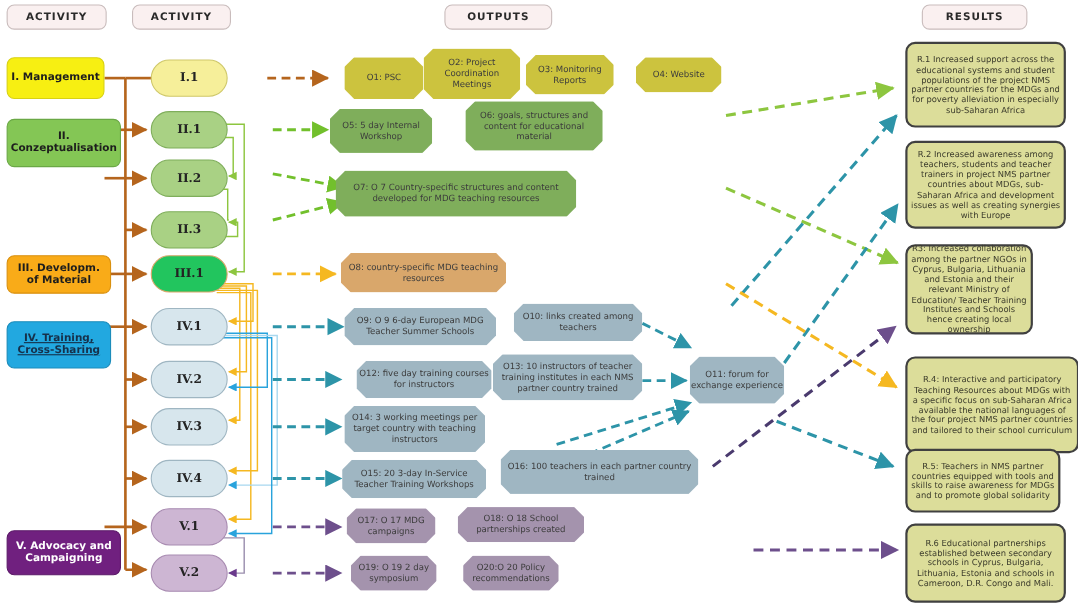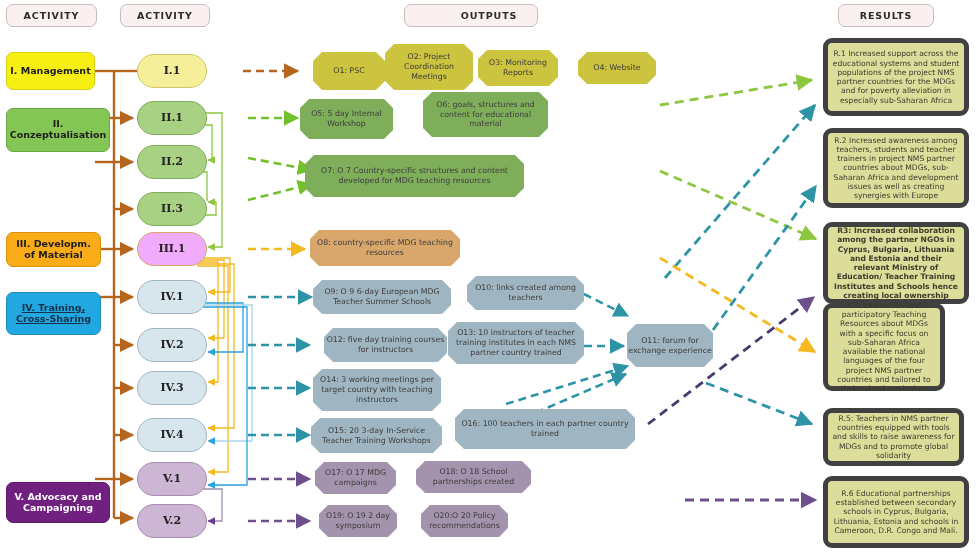--- a/index.html
+++ b/index.html
@@ -27,40 +27,40 @@
   .comp.c3{background:#f9ab18;border-color:#d9900f;}
   .comp.c4{background:#22a8e0;border-color:#1b8cbb;color:#16304a;}
   .comp.c5{background:#70207f;border-color:#5c1a69;color:#ffffff;}
 
   
   .act{border-radius:26px;border:1px solid rgba(0,0,0,.28);
        font-size:11px;font-weight:bold;font-family:"DejaVu Serif","Liberation Serif",serif;
        color:#232323;}
   .act.a1{background:#f6ef9a;border-color:#cfc86a;}
   .act.a2{background:#a9d184;border-color:#7fae5b;}
-  .act.a3{background:#f0abfc;border-color:#d9a76b;}
+  .act.a3{background:#22c55e;border-color:#d9a76b;}
   .act.a4{background:#d7e6ed;border-color:#9fb6c2;text-align:center;}
   .act.a5{background:#cdb6d3;border-color:#a88bb1;}
   .out-wrap{position:absolute;}
   .out-bd{position:absolute;inset:0;
           clip-path:polygon(9px 0,calc(100% - 9px) 0,100% 9px,100% calc(100% - 9px),
                             calc(100% - 9px) 100%,9px 100%,0 calc(100% - 9px),0 9px);}
   .out-bd.y{background:#ccc33e;}
   .out-bd.g{background:#7fae5b;}
   .out-bd.o{background:#d9a76b;}
   .out-bd.b{background:#9fb6c2;}
   .out-bd.p{background:#a493ad;}
   .out-in{position:absolute;left:1px;top:1px;right:1px;bottom:1px;
           display:flex;align-items:center;justify-content:center;text-align:center;
           font-size:7.8px;color:#3c3c3c;line-height:1.25;
           clip-path:polygon(8px 0,calc(100% - 8px) 0,100% 8px,100% calc(100% - 8px),
                             calc(100% - 8px) 100%,8px 100%,0 calc(100% - 8px),0 8px);}
 
   
-  .res{border-radius:9px;background:#dcdd9a;border:5px solid #404040;
+  .res{border-radius:9px;background:#dcdd9a;border:2px solid #404040;
        font-size:7.6px;color:#3c3c2c;line-height:1.22;}
 </style>
 </head>
 <body>
 
 <div id="stage">
 
   <svg id="wires" viewBox="0 0 980 554">
     <defs>
       <marker id="ah-brown" markerWidth="7" markerHeight="7" refX="5.5" refY="3" orient="auto">
@@ -163,21 +163,21 @@
       <path d="M713,330 L816,186" stroke="#2d94a8" marker-end="url(#ah-teal)"></path>
       <path d="M660,258 L815,352" stroke="#f5b821" marker-end="url(#ah-orange)"></path>
       <path d="M648,424 L814,297" stroke="#4a3a6e" marker-end="url(#ah-purple)"></path>
       <path d="M706,383 L812,424" stroke="#2d94a8" marker-end="url(#ah-teal)"></path>
       <path d="M685,500 L816,500" stroke="#6d4f8c" marker-end="url(#ah-purple)"></path>
     </g>
   </svg>
 
   <div class="hdr" style="left:6px;top:4px;width:89px;">ACTIVITY</div>
   <div class="hdr" style="left:120px;top:4px;width:88px;">ACTIVITY</div>
-  <div class="hdr" style="left:404px;top:4px;width:96px;padding-left:36px;">OUTPUTS</div>
+  <div class="hdr" style="left:404px;top:4px;width:96px;">OUTPUTS</div>
   <div class="hdr" style="left:838px;top:4px;width:94px;">RESULTS</div>
 
   <div class="node comp c1" style="left:6px;top:52px;width:89px;height:38px;">
       <span>I. Management</span>
     </div>
   <div class="node comp c2" style="left:6px;top:108px;width:104px;height:44px;">
       <span>II. Conzeptualisation</span>
     </div>
   <div class="node comp c3" style="left:6px;top:232px;width:95px;height:35px;">
       <span>III. Developm. of Material</span>
@@ -322,24 +322,24 @@
     <div class="out-bd p"></div>
       <div class="out-in o-p">O20:O 20   Policy recommendations</div>
     </div>
 
   <div class="node res" style="left:823px;top:38px;width:146px;height:78px;">
       <span>R.1 Increased support across the educational systems and student populations of the project NMS partner countries for the MDGs and for poverty alleviation in especially sub-Saharan Africa</span>
     </div>
   <div class="node res" style="left:823px;top:128px;width:146px;height:80px;">
       <span>R.2 Increased awareness among teachers, students and teacher trainers in project NMS partner countries about MDGs, sub-Saharan Africa and development issues as well as creating synergies with Europe</span>
     </div>
-  <div class="node res" style="left:823px;top:222px;width:146px;height:82px;font-weight:bold;">
+  <div class="node res" style="left:823px;top:222px;width:116px;height:82px;">
       <span>R3: Increased collaboration among the partner NGOs in Cyprus, Bulgaria, Lithuania and Estonia and their relevant Ministry of Education/ Teacher Training Institutes and Schools hence creating local ownership</span>
     </div>
-  <div class="node res" style="left:823px;top:303px;width:122px;height:88px;">
+  <div class="node res" style="left:823px;top:324px;width:158px;height:88px;">
       <span>R.4: Interactive and participatory Teaching Resources about MDGs with a specific focus on sub-Saharan Africa available the national languages of the four project NMS partner countries and tailored to their school curriculum</span>
     </div>
   <div class="node res" style="left:823px;top:408px;width:141px;height:58px;">
       <span>R.5: Teachers in NMS partner countries equipped with tools and skills to raise awareness for MDGs and to promote global solidarity</span>
     </div>
   <div class="node res" style="left:823px;top:476px;width:146px;height:72px;">
       <span>R.6 Educational partnerships established between secondary schools in Cyprus, Bulgaria, Lithuania, Estonia and schools in Cameroon, D.R. Congo and Mali.</span>
     </div>
 
 </div>

